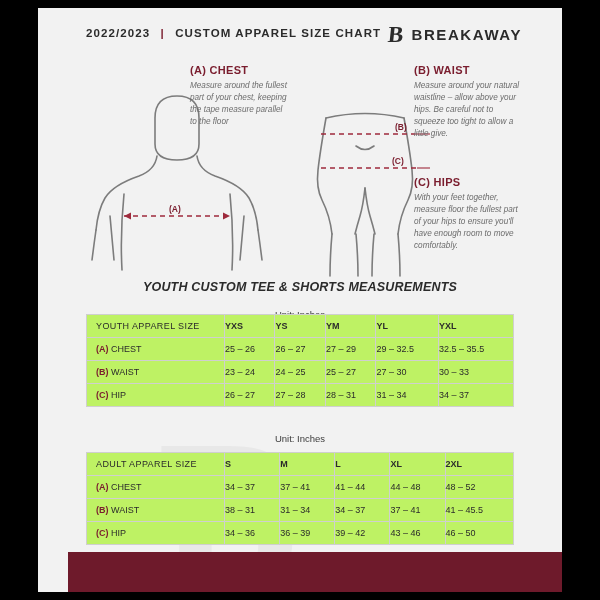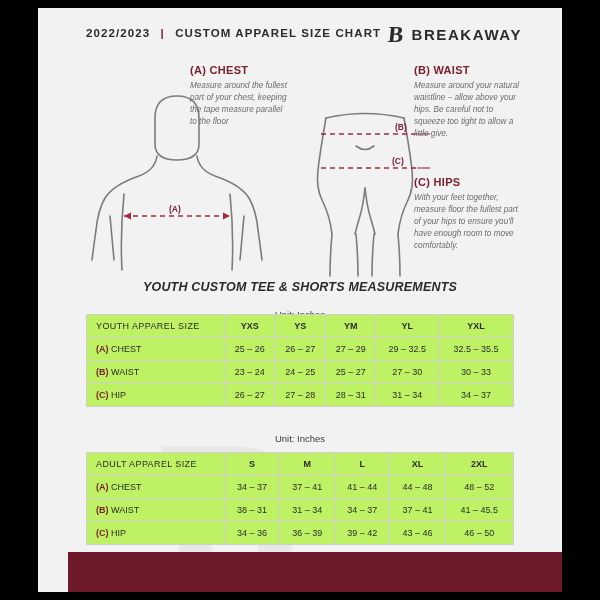--- a/index.html
+++ b/index.html
@@ -146,21 +146,21 @@
     left: 48px;
     width: 428px;
     border-collapse: collapse;
     background: #bef264;
   }
   table.sizes th, table.sizes td {
     border: 1px solid #cfcfcf;
     height: 22px;
     font-size: 9px;
     color: #2b2b2b;
-    text-align: center;
+    text-align: left;
     padding: 0;
   }
   table.sizes th.rowhead, table.sizes td.rowhead {
     text-align: left;
     padding-left: 9px;
     width: 128px;
     font-weight: normal;
   }
   table.sizes th {
     font-weight: bold;

